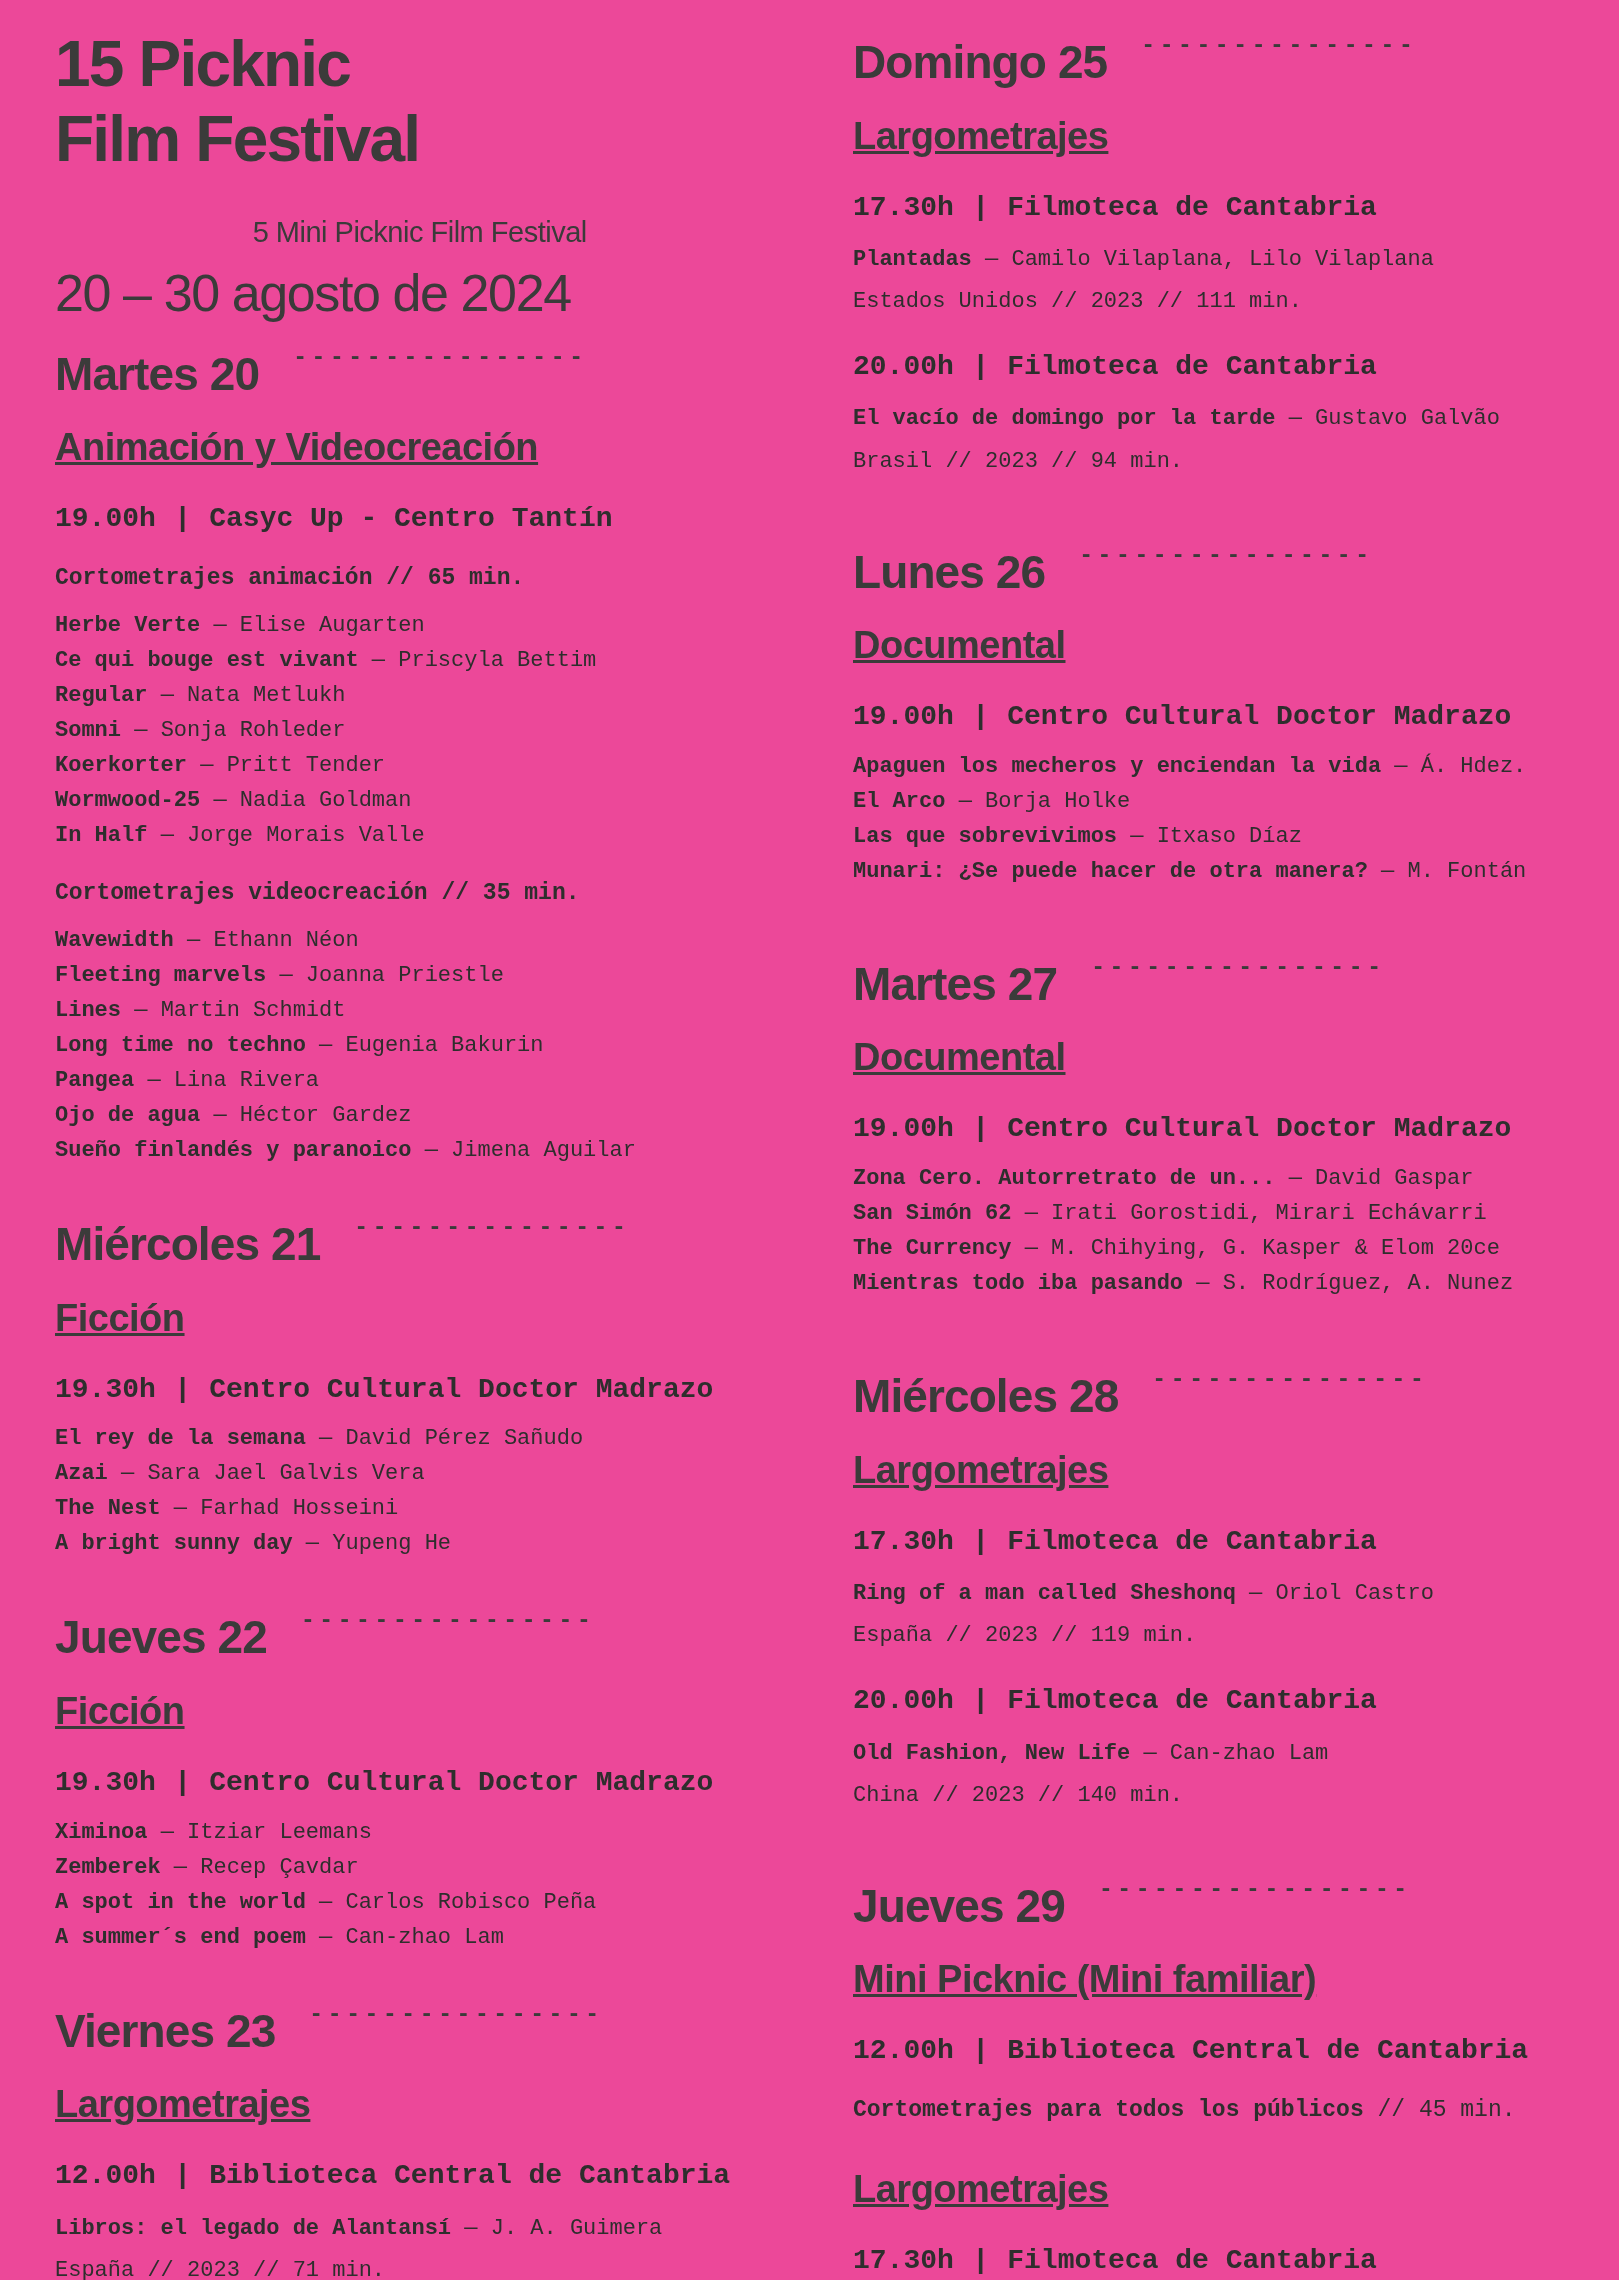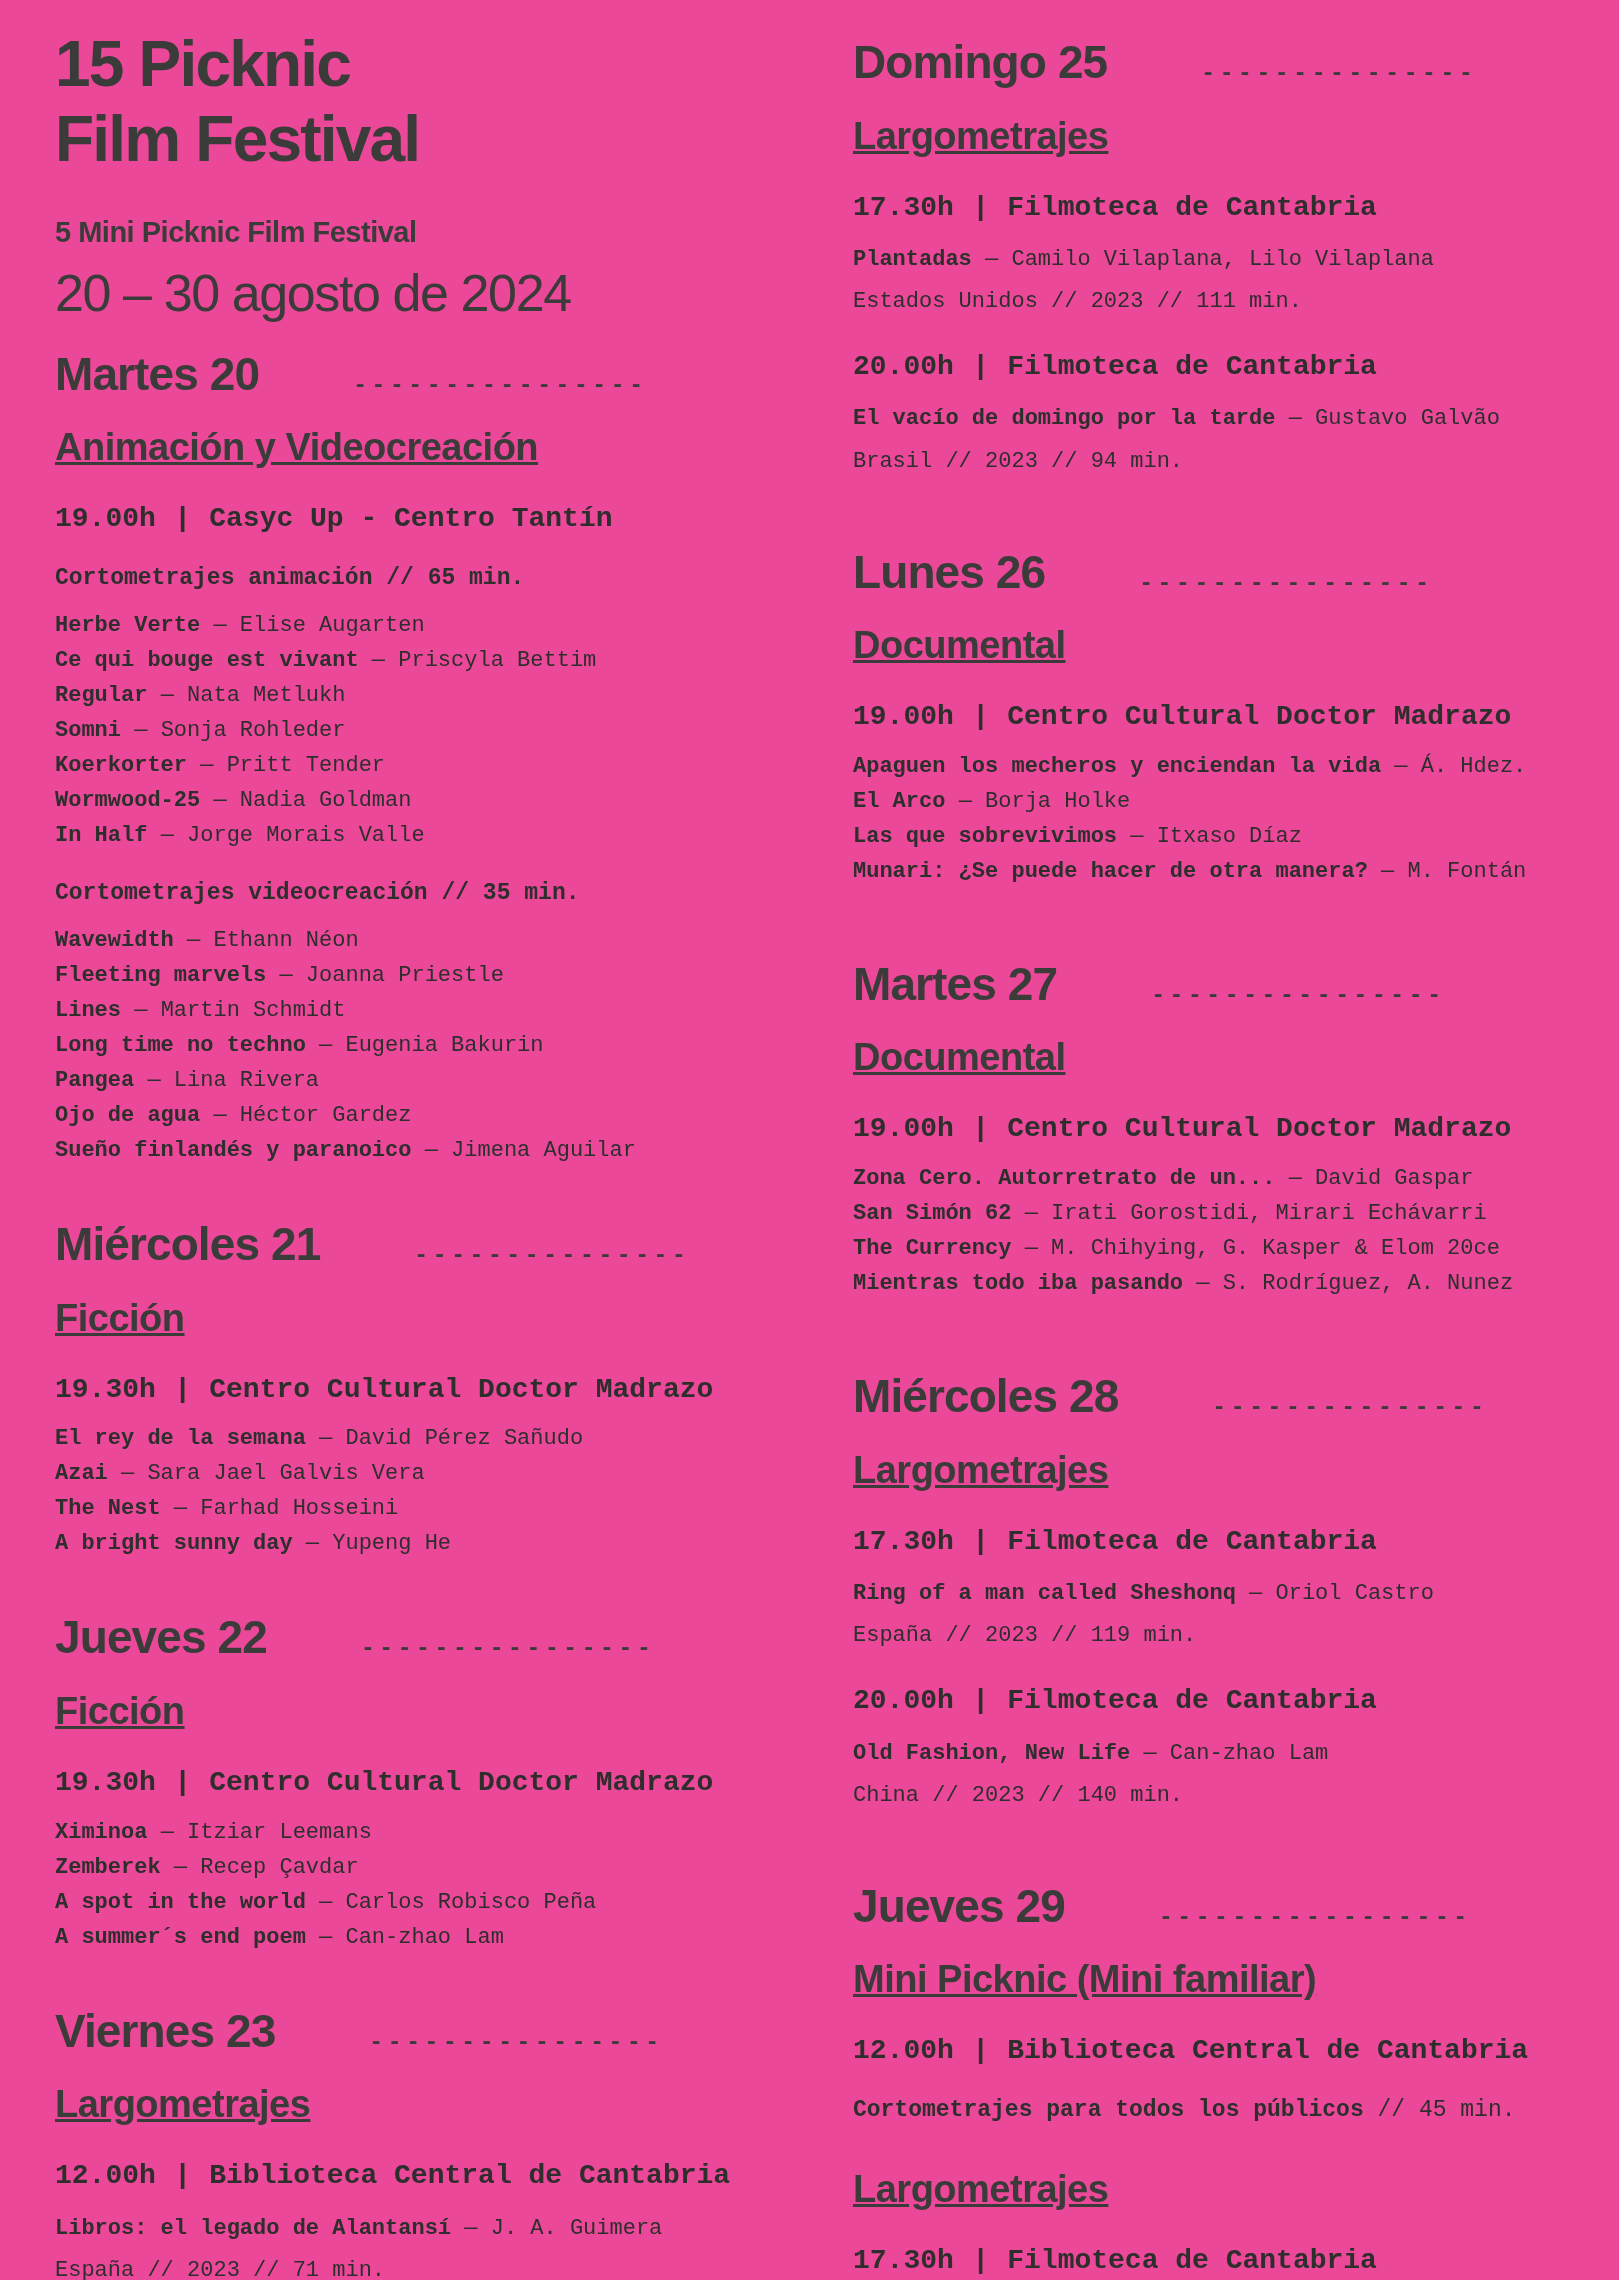--- a/index.html
+++ b/index.html
@@ -9,29 +9,29 @@
     display:flex;
     font-family:"Liberation Sans","DejaVu Sans",sans-serif;
     color:#3b3b3a;
   }
   .col { width:810px; flex:0 0 810px; }
   .col-left  { padding:27.4px 25.6px 0 55px; }
   .col-right { padding:35px 25.6px 0 43px; }
 
   .title { font-size:64px; font-weight:700; line-height:1.16; letter-spacing:-1.8px; }
   .title span { display:block; }
-  .subtitle { font-size:29px; font-weight:700; margin-top:40px; letter-spacing:-0.5px; }
+  .subtitle { font-size:29px; font-weight:400; margin-top:40px; letter-spacing:-0.5px;text-align:center; }
   .dates { font-size:52px; font-weight:400; margin-top:14px; letter-spacing:-1.4px; }
 
   .day { margin-top:49px; }
   .col-left .day.first { margin-top:24px; }
   .col-right .day { margin-top:68px; }
   .col-right .day.first { margin-top:0; }
 
-  .day-header { display:flex; align-items:flex-end; gap:94px; }
+  .day-header { display:flex; align-items:flex-start; gap:34px; }
   .day-name { font-size:46px; font-weight:700; letter-spacing:-0.9px; white-space:nowrap; }
   .dashes {
     font-family:"Liberation Mono","DejaVu Sans Mono",monospace;
     font-size:23px; font-weight:700; letter-spacing:4.6px; white-space:nowrap;
     transform:translateY(-1.8px); color:#3b3b3a;
   }
 
   .cat { font-size:38px; font-weight:700; margin-top:25.6px; letter-spacing:-0.5px;text-decoration:underline; }
   .section + .section .cat { margin-top:42px; }
 

